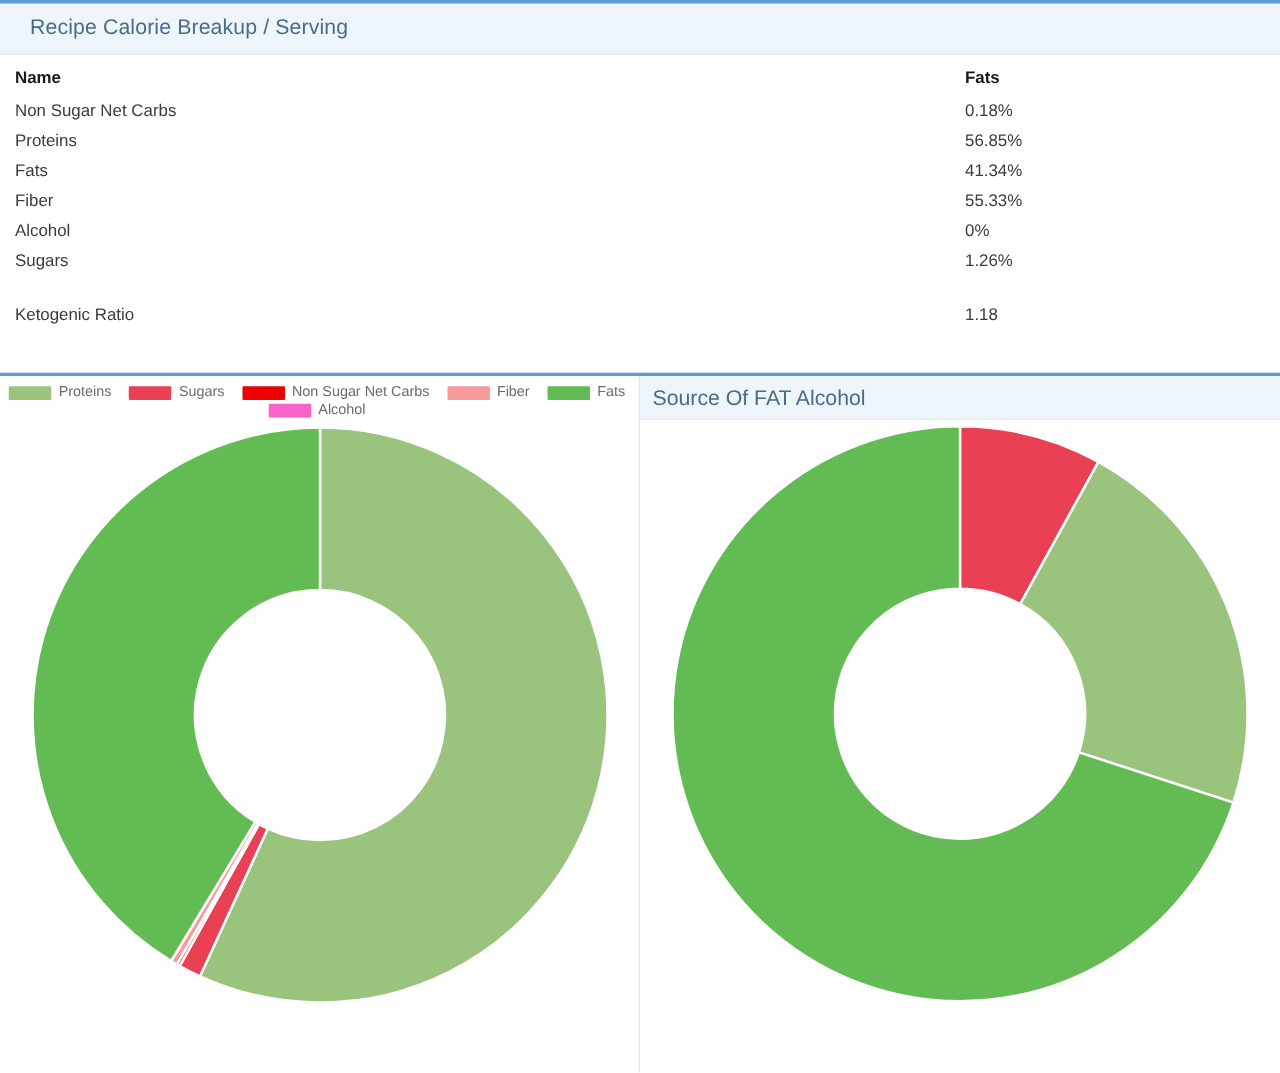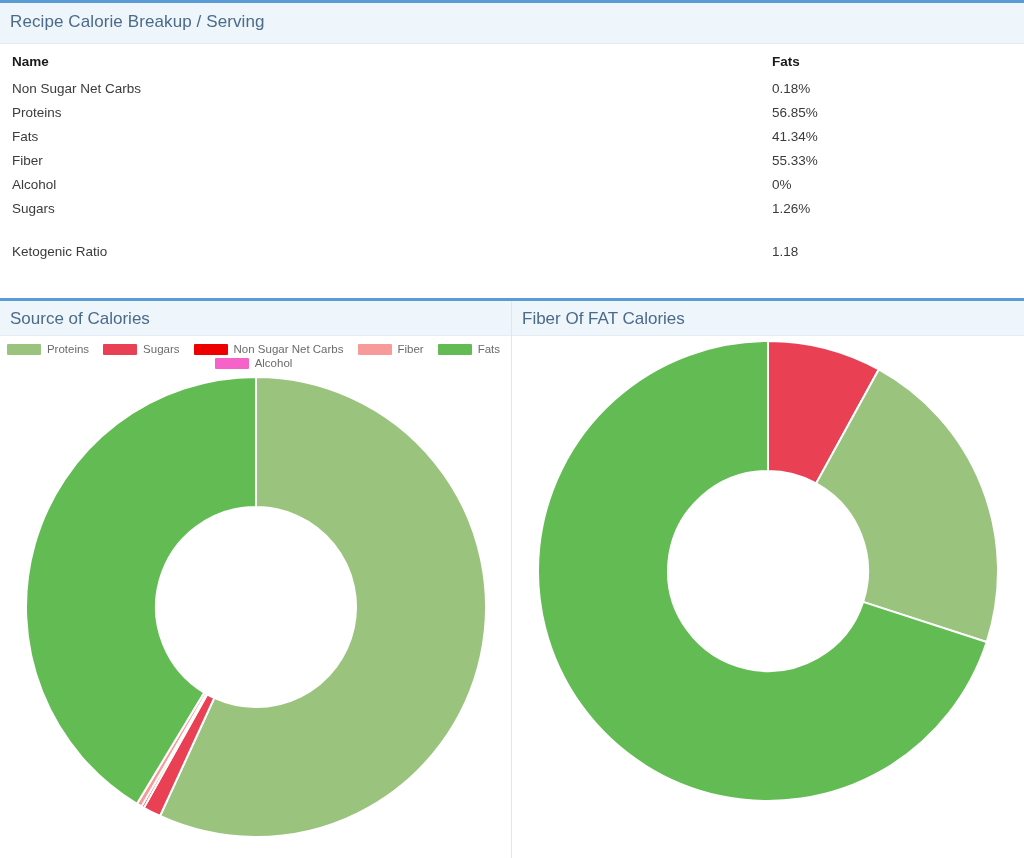--- a/index.html
+++ b/index.html
@@ -17,21 +17,21 @@
   }
 
   
   .panel {
     border-top: 3px solid #5b9bd5;
     background: #ffffff;
   }
   .panel-head {
     background: #eef5fb;
     border-bottom: 1px solid #e3ecf4;
-    padding: 8px 10px 10px 10px;
+    padding: 8px 10px 10px 24px;
   }
   .panel-title {
     font-size: 17px;
     color: #4a6b8a;
     font-weight: 400;
     letter-spacing: .1px;
     line-height: 22px;
   }
 
   
@@ -181,23 +181,20 @@
             <td>1.18</td>
           </tr>
         </tbody>
     </table>
   </div>
 </section>
 
 <div id="charts-row">
 
   <section class="chart-panel left">
-    <div class="chart-head">
-      <div class="chart-title">Source of Calories</div>
-    </div>
     <div class="legend" id="legend-left">
         <span class="legend-item">
           <span class="legend-swatch" style="background: rgb(154, 195, 125);"></span>
           <span class="legend-label">Proteins</span>
         </span>
         <span class="legend-item">
           <span class="legend-swatch" style="background: rgb(233, 64, 84);"></span>
           <span class="legend-label">Sugars</span>
         </span>
         <span class="legend-item">
@@ -223,21 +220,21 @@
           <path d="M 154.03647585779402 444.0239269418893 A 230 230 0 0 1 137.8062952067363 435.77991085953295 L 201.22012835075492 322.29561341718824 A 100 100 0 0 0 208.2767286338235 325.879968235604 Z" fill="#e94054" stroke="#ffffff" stroke-width="2"></path>
           <path d="M 137.8062952067363 435.77991085953295 A 230 230 0 0 1 135.54275159683175 434.49821625261575 L 200.23597895514425 321.73835489244163 A 100 100 0 0 0 201.22012835075492 322.29561341718824 Z" fill="#ee0000" stroke="#ffffff" stroke-width="2"></path>
           <path d="M 135.54275159683175 434.49821625261575 A 230 230 0 0 1 130.93620594743862 431.78367042468045 L 198.2331330206255 320.558117575948 A 100 100 0 0 0 200.23597895514425 321.73835489244163 Z" fill="#f89a9a" stroke="#ffffff" stroke-width="2"></path>
           <path d="M 130.93620594743862 431.78367042468045 A 230 230 0 0 1 249.99999999999997 5 L 249.99999999999997 135 A 100 100 0 0 0 198.2331330206255 320.558117575948 Z" fill="#63bb54" stroke="#ffffff" stroke-width="2"></path>
         </svg>
     </div>
   </section>
 
   <section class="chart-panel right">
     <div class="chart-head">
-      <div class="chart-title">Fiber Of FAT Calories</div>
+      <div class="chart-title">Source Of FAT Alcohol</div>
     </div>
     <div class="donut-area">
       <svg class="donut-svg" id="donut-right" width="500" height="470" viewBox="0 0 500 470">
           <path d="M 250 5 A 230 230 0 0 1 360.80334504339453 33.449463589911375 L 298.17536741017153 147.36933199561363 A 100 100 0 0 0 250 135 Z" fill="#e94054" stroke="#ffffff" stroke-width="2"></path>
           <path d="M 360.80334504339453 33.449463589911375 A 230 230 0 0 1 468.7429987478853 306.0739087062379 L 345.10565162951536 265.90169943749476 A 100 100 0 0 0 298.17536741017153 147.36933199561363 Z" fill="#9ac37d" stroke="#ffffff" stroke-width="2"></path>
           <path d="M 468.7429987478853 306.0739087062379 A 230 230 0 1 1 249.99999999999997 5 L 249.99999999999997 135 A 100 100 0 1 0 345.10565162951536 265.90169943749476 Z" fill="#63bb54" stroke="#ffffff" stroke-width="2"></path>
         </svg>
     </div>
   </section>
 

